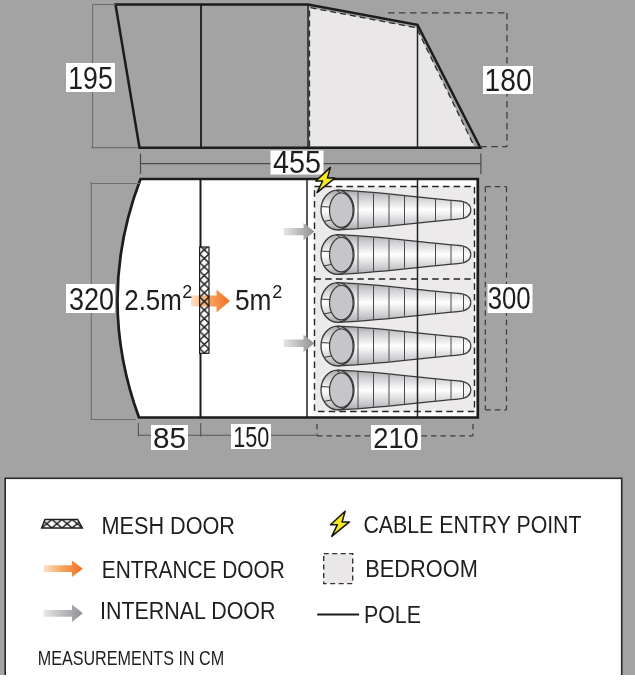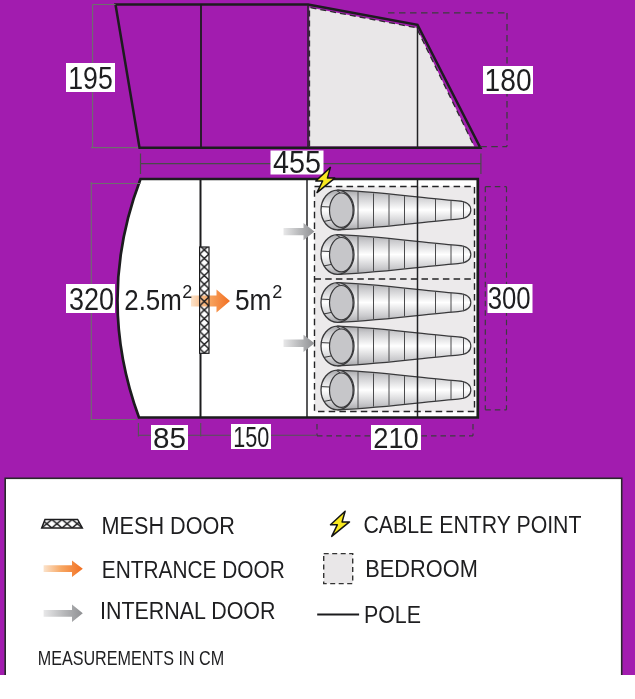--- a/index.html
+++ b/index.html
@@ -1,16 +1,16 @@
 <!DOCTYPE html>
 <html><head>
 <meta charset="utf-8">
 <style>
 html,body{margin:0;padding:0;background:#fff;}
-#wrap{position:relative;width:635px;height:675px;overflow:hidden;background:#a21caf;}
+#wrap{position:relative;width:635px;height:675px;overflow:hidden;background:#a3a3a3;}
 svg{display:block;}
 text{font-family:"Liberation Sans",sans-serif;fill:#1e1e20;}
 </style>
 </head>
 <body>
 <div id="wrap">
 <svg width="635" height="699" viewBox="0 0 635 699">
 <defs>
   <linearGradient id="bagG" x1="0" y1="-20" x2="0" y2="20" gradientUnits="userSpaceOnUse">
     <stop offset="0" stop-color="#a6a6a9"></stop>

